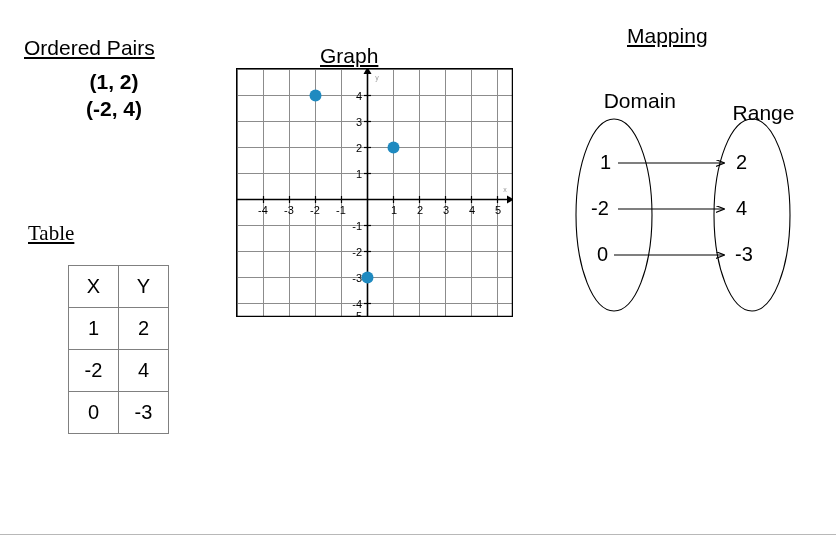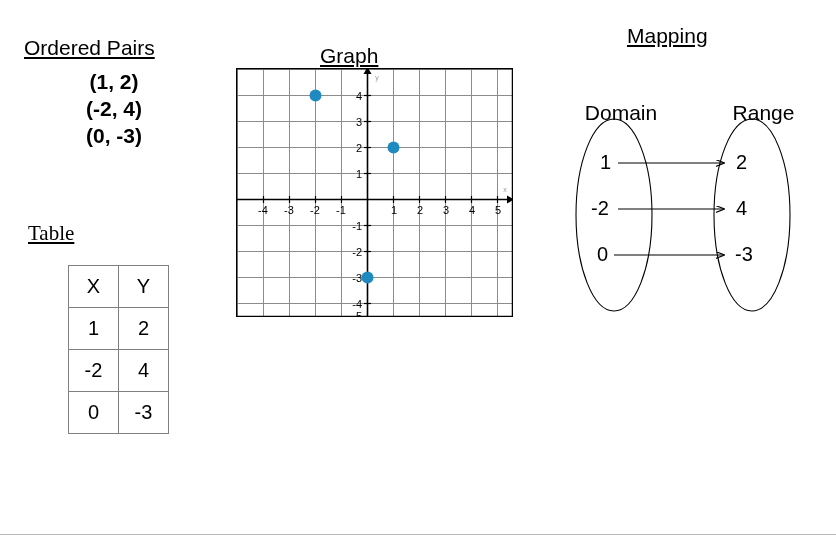--- a/index.html
+++ b/index.html
@@ -71,21 +71,21 @@
     width: 260px; height: 245px;
   }
   .mapping-set-label {
     position: absolute;
     font-size: 21px;
     line-height: 24px;
     white-space: nowrap;
     text-align: center;
     color: #000;
   }
-  #domain-label { left: 10px; top: 16px; width: 110px; }
+  #domain-label { left: 10px; top: 4px; width: 110px; text-align: right; }
   #range-label  { left: 160px; top: 16px; width: 95px; }
   #mapping-svg { position: absolute; left: 0; top: 28px; }
 
   .map-value {
     position: absolute;
     font-size: 20px;
     line-height: 22px;
     white-space: nowrap;
     color: #000;
   }
@@ -98,21 +98,20 @@
   }
 </style>
 </head>
 <body>
 
 <div class="abs section-heading" id="ordered-pairs-heading">Ordered Pairs</div>
 
 <div class="abs" id="ordered-pairs-list">
   <div class="ordered-pair">(1, 2)</div>
   <div class="ordered-pair">(-2, 4)</div>
-  <div class="ordered-pair">(0, -3)</div>
 </div>
 
 <div class="abs section-heading" id="table-heading">Table</div>
 
 <table class="abs" id="relation-table">
   <tbody>
     <tr>
       <th>X</th>
       <th>Y</th>
     </tr>

